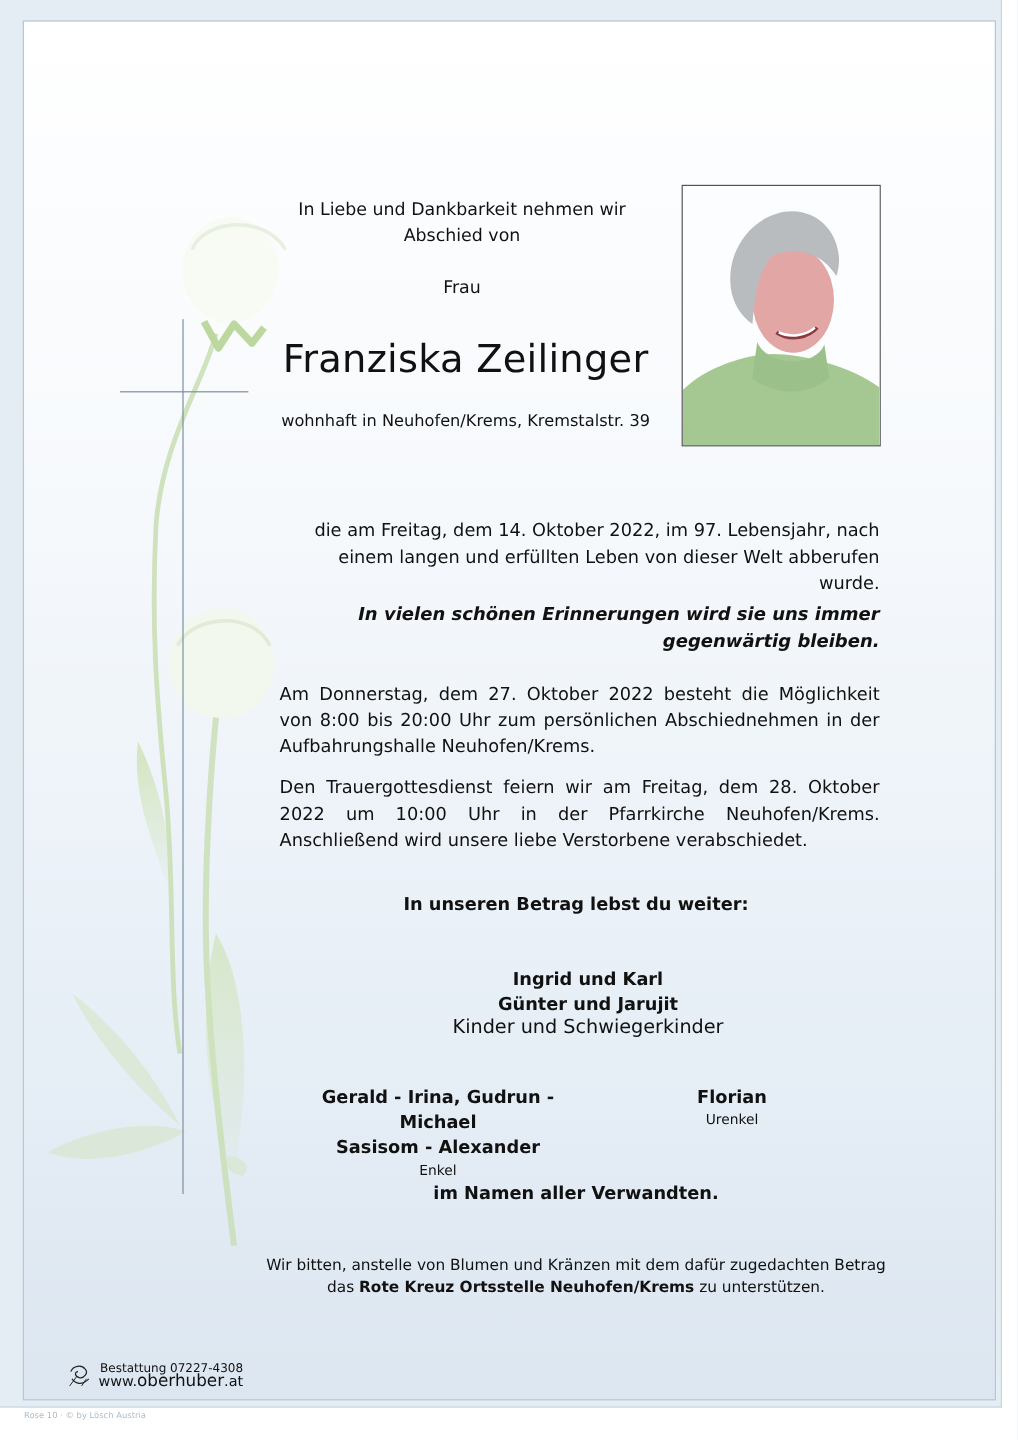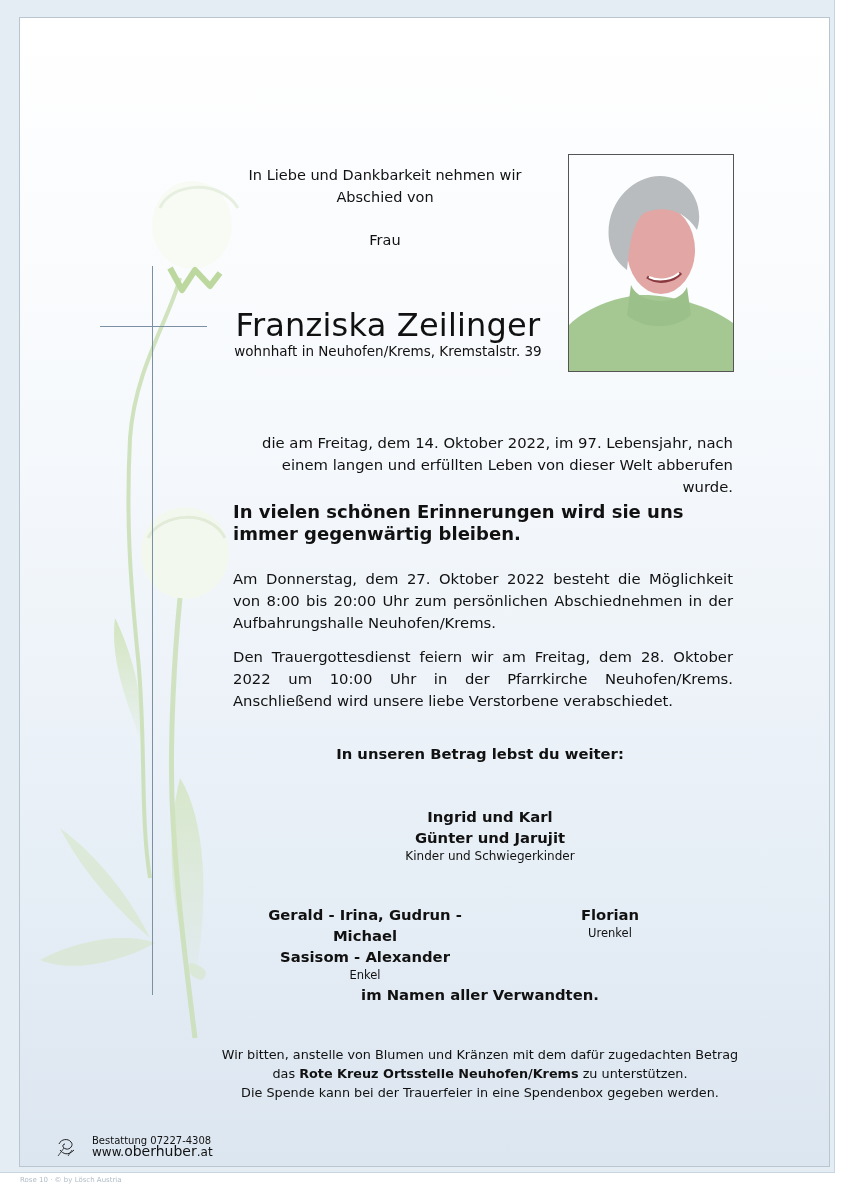--- a/index.html
+++ b/index.html
@@ -24,41 +24,41 @@
   .cross-v { position:absolute; left:132px; top:248px; width:1px; height:729px; background:#7c90a3; }
   .cross-h { position:absolute; left:80px; top:308px; width:107px; height:1px; background:#7c90a3; }
 
   .photo {
     position:absolute; left:548px; top:136px; width:164px; height:216px;
     border:1px solid #555; background:#fbfdfe; overflow:hidden;
   }
   .txt { position:absolute; text-align:center; }
   .intro { left:200px; top:146px; width:330px; font-size:14.5px; line-height:22px; }
   .frau { left:300px; top:214px; width:130px; font-size:14.5px; }
-  .name { left:200px; top:262px; width:336px; font-size:32px; letter-spacing:0.2px;margin-top:26px; }
+  .name { left:200px; top:262px; width:336px; font-size:32px; letter-spacing:0.2px; }
   .address { left:200px; top:325px; width:336px; font-size:13.5px; }
 
   .para { position:absolute; left:213px; width:500px; font-size:14.8px; line-height:22px; text-align:justify; }
   .p1 { top:414px; text-align:right; }
-  .quote { position:absolute; left:213px; width:500px; top:483px; text-align:left; font-size:18px; line-height:22px; font-weight:bold; }
+  .quote { position:absolute; left:213px; width:500px; top:483px; text-align:right; font-size:15px; line-height:22px; font-weight:bold;font-style:italic; }
   .p2 { top:550px; text-align-last:left; }
   .p3 { top:628px; text-align-last:left; }
 
   .heart { left:260px; top:727px; width:400px; font-size:14.8px; font-weight:bold; }
   .children { left:330px; top:788px; width:280px; font-size:14.8px; line-height:21px; font-weight:bold; }
-  .children .rel { font-weight:normal; font-size:12px; line-height:16px; }
+  .children .rel { font-weight:normal; font-size:16px; line-height:16px; }
   .grand { left:215px; top:886px; width:260px; font-size:14.8px; line-height:21px; font-weight:bold; }
   .grand .rel { font-weight:normal; font-size:11.5px; line-height:16px; }
   .great { left:540px; top:886px; width:100px; font-size:14.8px; line-height:21px; font-weight:bold; }
   .great .rel { font-weight:normal; font-size:11.5px; line-height:16px; }
   .signoff { left:260px; top:968px; width:400px; font-size:14.8px; font-weight:bold; }
   .donation { left:200px; top:1027px; width:520px; font-size:12.8px; line-height:19px; }
   .donation b { font-weight:bold; }
 
-  .undertaker { position:absolute; left:36px; top:1117px; display:flex; align-items:center; gap:14px; }
+  .undertaker { position:absolute; left:36px; top:1117px; display:flex; align-items:center; gap:4px;text-align:right; }
   .undertaker-logo { width:22px; height:22px; }
   .undertaker-text { font-size:10px; line-height:11px; color:#111; }
   .undertaker-url { font-size:12px; }
   .undertaker-url .big { font-size:14px;margin-top:28px; }
   .copyright { position:absolute; left:20px; top:1176px; font-size:7px; color:#b0bcc6; }
 </style>
 </head>
 <body>
 
 <div class="outer-frame"></div>
@@ -132,21 +132,20 @@
 
   <div class="txt great">
     <div>Florian</div>
     <div class="rel">Urenkel</div>
   </div>
 
   <div class="txt signoff">im Namen aller Verwandten.</div>
 
   <div class="txt donation">
     <span>Wir bitten, anstelle von Blumen und Kränzen mit dem dafür zugedachten Betrag das </span><b>Rote Kreuz Ortsstelle Neuhofen/Krems</b><span> zu unterstützen.</span><br>
-    <span>Die Spende kann bei der Trauerfeier in eine Spendenbox gegeben werden.</span>
   </div>
 
   <div class="undertaker">
     <svg class="undertaker-logo" viewBox="0 0 22 22">
       <path d="M3 8 C 5 3, 12 2, 15 6 C 18 9, 14 14, 10 13 C 6 12, 6 8, 9 8" stroke="#222" stroke-width="1" fill="none"></path>
       <path d="M4 14 C 7 18, 12 20, 18 14" stroke="#222" stroke-width="1" fill="none"></path>
       <path d="M2 20 L8 12 M12 20 L16 14" stroke="#222" stroke-width="0.8" fill="none"></path>
     </svg>
     <div class="undertaker-text">
       <div><span>Bestattung</span> <span>07227-4308</span></div>

